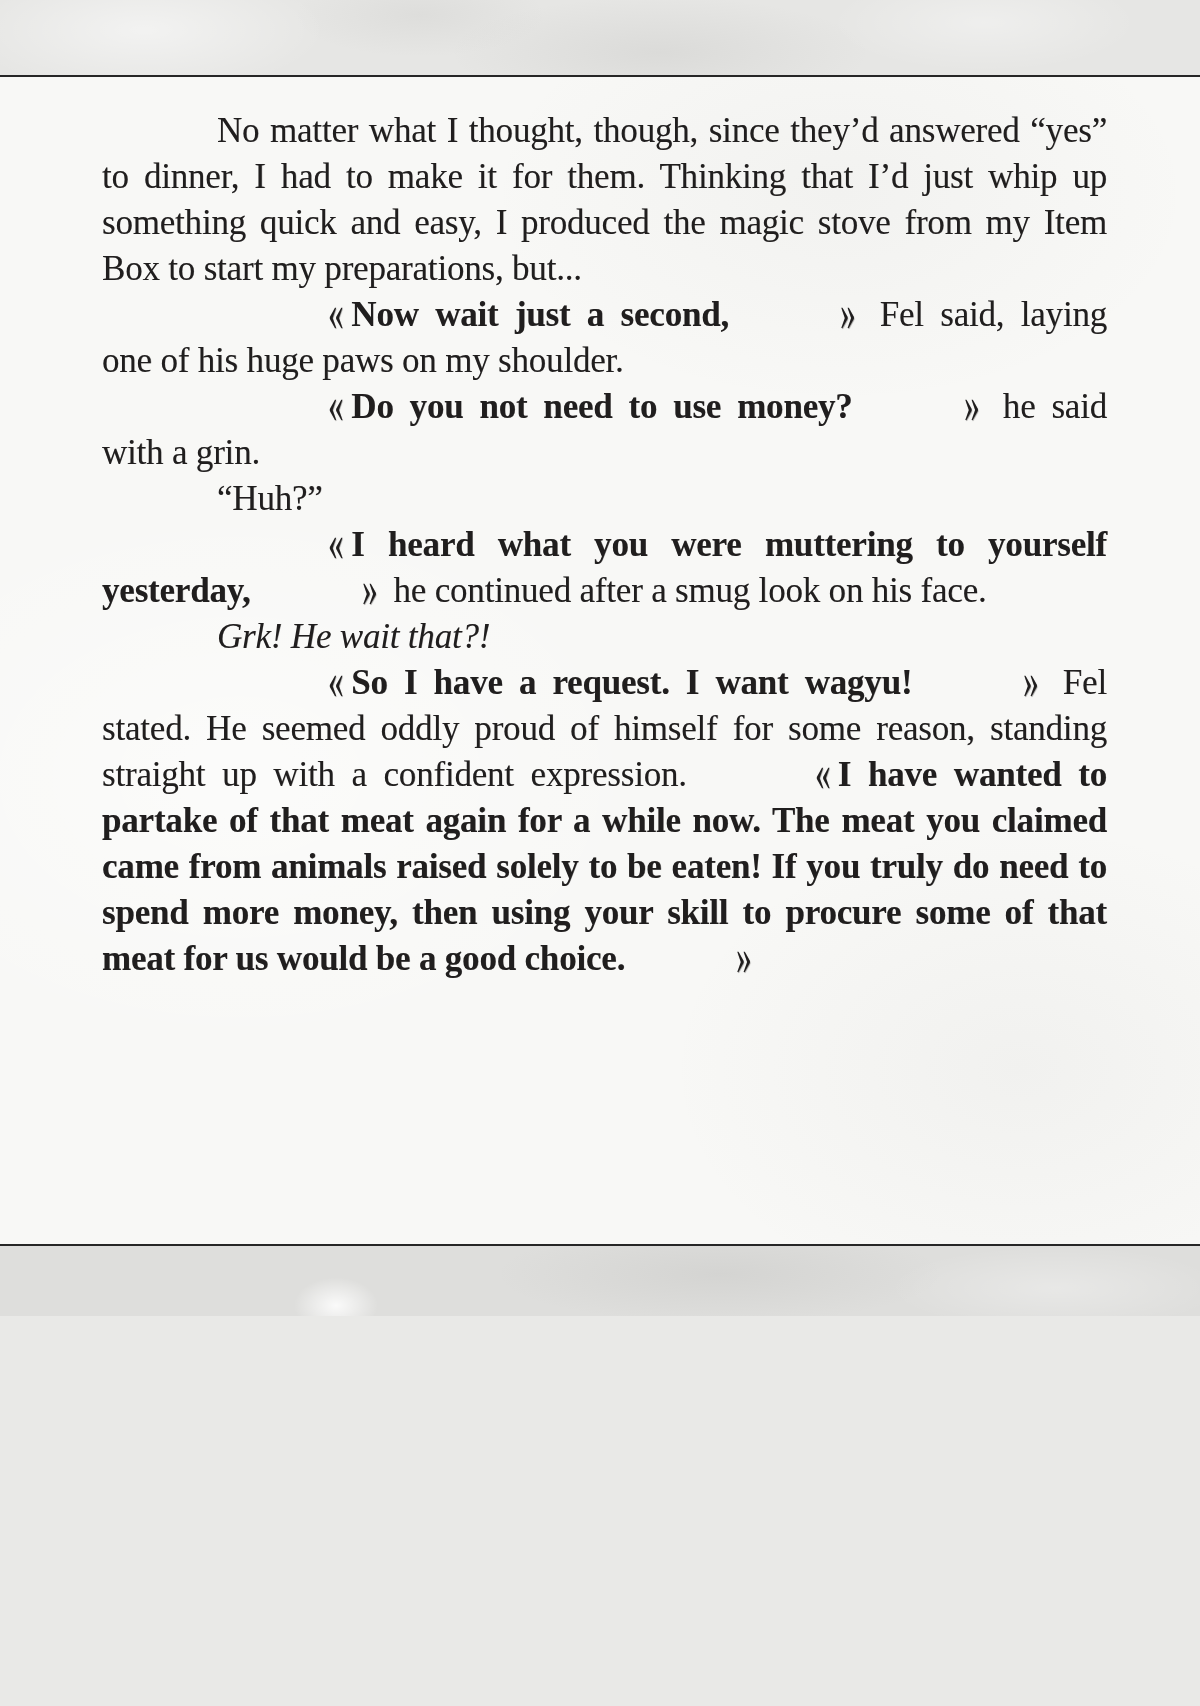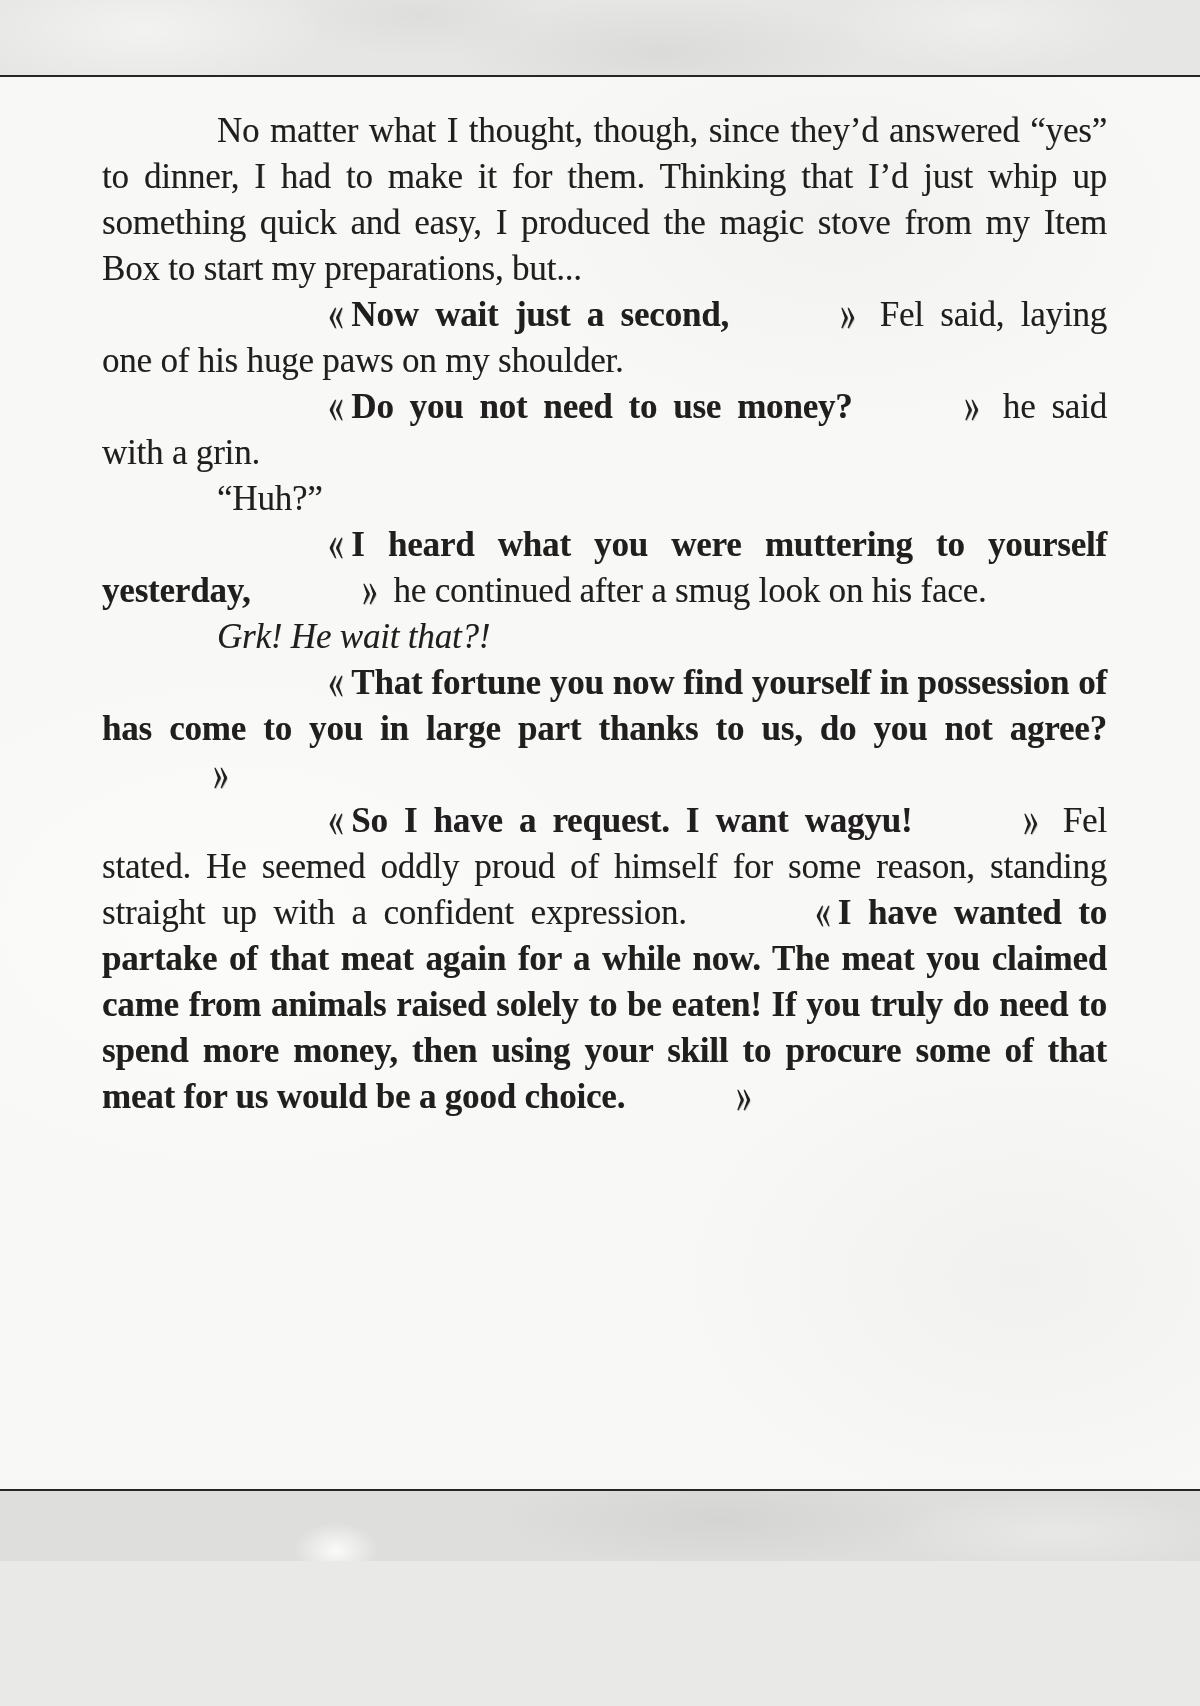--- a/index.html
+++ b/index.html
@@ -36,21 +36,21 @@
   .rule {
     width: 1200px;
     height: 2px;
     background: #262626;
     box-shadow: 0 1px 0 rgba(255,255,255,0.6);
   }
   
   .sheet {
     box-sizing: border-box;
     width: 1200px;
-    height: 1412px;
+    height: 1167px;
     background-color: #f8f8f6;
     background-image:
       radial-gradient(ellipse 500px 300px at 70% 10%, rgba(130,130,128,0.05), rgba(130,130,128,0) 70%),
       radial-gradient(ellipse 600px 400px at 20% 60%, rgba(255,255,255,0.5), rgba(255,255,255,0) 70%),
       radial-gradient(ellipse 500px 350px at 85% 85%, rgba(130,130,128,0.06), rgba(130,130,128,0) 70%);
     padding: 31px 93px 0 102px;
   }
   .text-block {
     width: 1005px;
     color: #201e1e;
@@ -84,19 +84,18 @@
 <div class="rule"></div>
 
 <div class="sheet">
   <div class="text-block">
       <p class="para"><span class="seg-regular">No matter what I thought, though, since they’d answered “yes” to dinner, I had to make it for them. Thinking that I’d just whip up something quick and easy, I produced the magic stove from my Item Box to start my preparations, but...</span></p>
       <p class="para"><span class="seg-bold"><span class="dab">«</span>Now wait just a second,<span class="dab">»</span></span><span class="seg-regular"> Fel said, laying one of his huge paws on my shoulder.</span></p>
       <p class="para"><span class="seg-bold"><span class="dab">«</span>Do you not need to use money?<span class="dab">»</span></span><span class="seg-regular"> he said with a grin.</span></p>
       <p class="para"><span class="seg-regular">“Huh?”</span></p>
       <p class="para"><span class="seg-bold"><span class="dab">«</span>I heard what you were muttering to yourself yesterday,<span class="dab">»</span></span><span class="seg-regular"> he continued after a smug look on his face.</span></p>
       <p class="para"><span class="seg-italic">Grk! He wait that?!</span></p>
-      <p class="para"><span class="seg-bold"><span class="dab">«</span>That fortune you now find yourself in possession of has come to you in large part thanks to us, do you not agree?<span class="dab">»</span></span></p>
       <p class="para"><span class="seg-bold"><span class="dab">«</span>So I have a request. I want wagyu!<span class="dab">»</span></span><span class="seg-regular"> Fel stated. He seemed oddly proud of himself for some reason, standing straight up with a confident expression. </span><span class="seg-bold"><span class="dab">«</span>I have wanted to partake of that meat again for a while now. The meat you claimed came from animals raised solely to be eaten! If you truly do need to spend more money, then using your skill to procure some of that meat for us would be a good choice.<span class="dab">»</span></span></p>
     </div>
 </div>
 
 <div class="rule"></div>
 <div class="band band-bottom"></div>
 
 </body></html>

